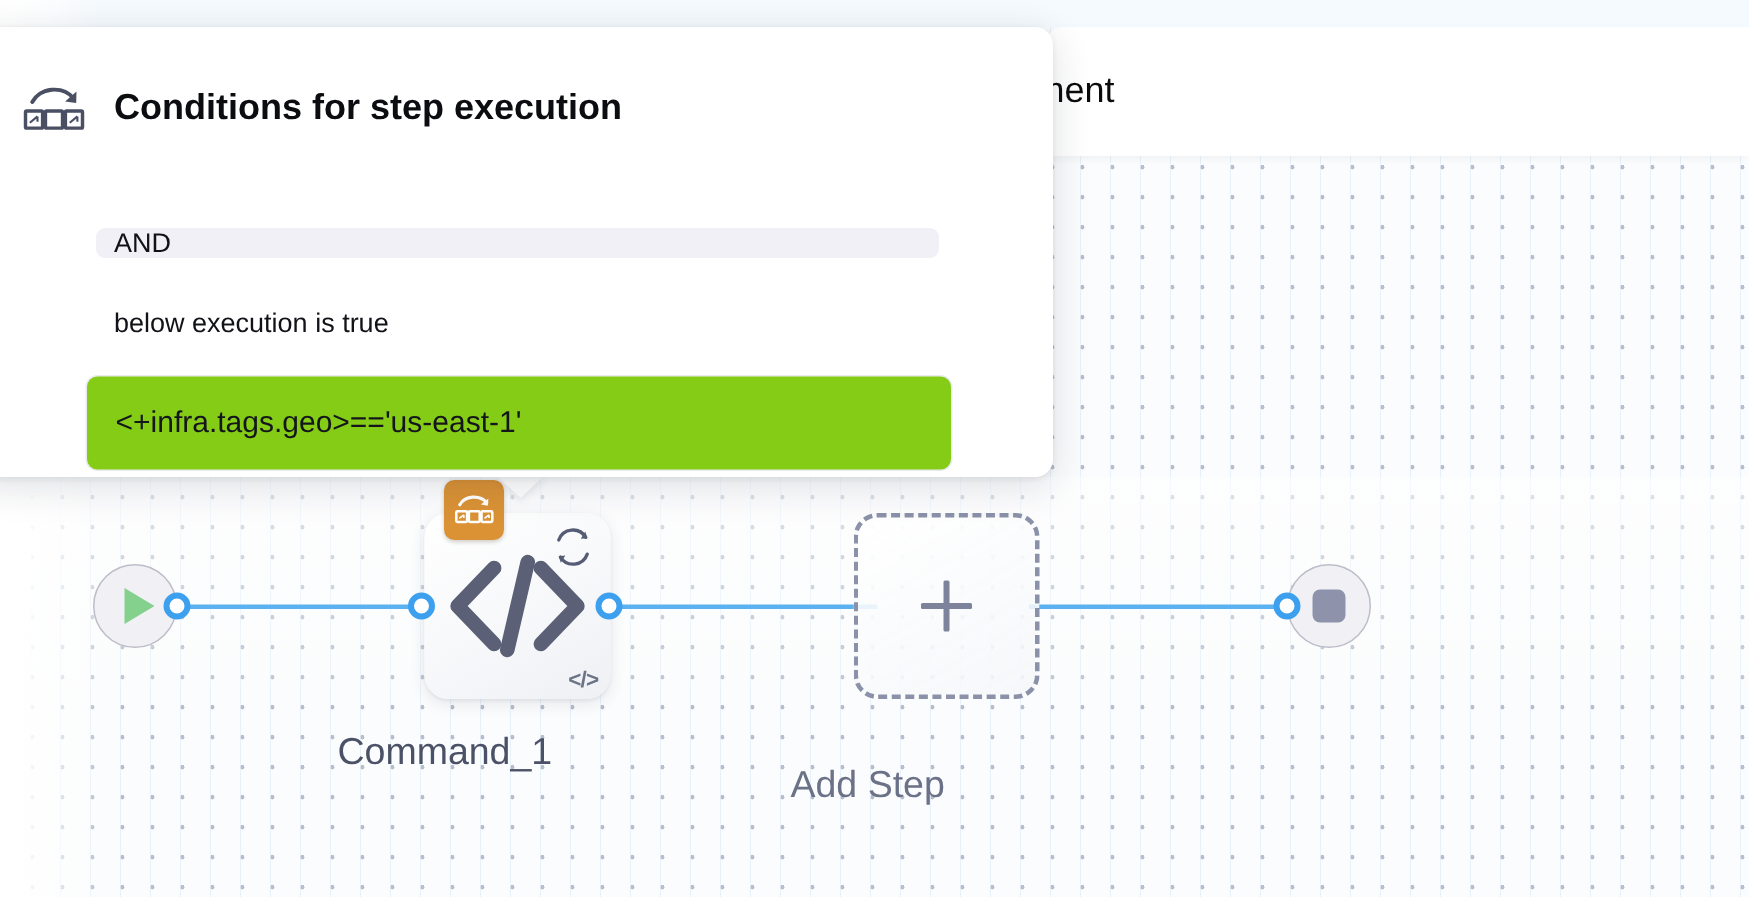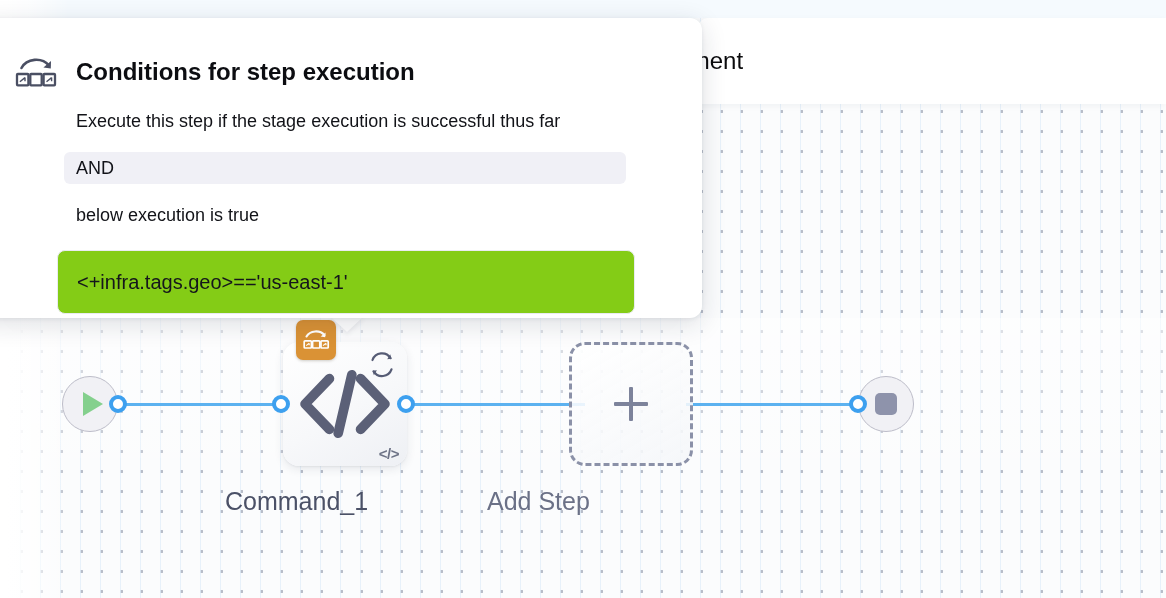--- a/index.html
+++ b/index.html
@@ -294,21 +294,21 @@
     white-space: nowrap;
   }
   .pop-line-1 { top: 93px; }
   .pop-line-2 { top: 187px; }
 
   .and-field {
     position: absolute;
     left: 84px;
     top: 134px;
     width: 562px;
-    height: 32px;
+    height: 20px;
     background: #f0f0f6;
     border-radius: 6px;
     display: flex;
     align-items: center;
     padding-left: 12px;
     box-sizing: border-box;
     font-size: 18px;
     color: #111218;
     cursor: pointer;
   }
@@ -394,21 +394,21 @@
   </div>
 
   <div class="port" style="left:272px; top:395px;"></div>
   <div class="port" style="left:397px; top:395px;"></div>
 
   <div class="node-label" style="left:225px; width:240px;">Command_1</div>
 
   <div class="add-step-box">
     <span class="plus-icon"></span>
   </div>
-  <div class="node-label" style="left:487px; width:240px; color:#6b7187;">Add Step</div>
+  <div class="node-label" style="left:527px; width:240px; color:#6b7187;margin-top:22px;">Add Step</div>
 
   <div class="round-node" style="left:858px; top:376px;">
     <span class="stop-sq"></span>
   </div>
   <div class="port" style="left:849px; top:395px;"></div>
 
   <div class="popover-tail"></div>
 
   <div class="popover">
 
@@ -419,21 +419,20 @@
         <rect x="3.0" y="22.0" width="11.4" height="11.4" rx="0.8" fill="none" stroke="#4a4f63" stroke-width="2.3"></rect>
         <rect x="16.3" y="22.0" width="11.4" height="11.4" rx="0.8" fill="none" stroke="#4a4f63" stroke-width="2.3"></rect>
         <rect x="29.6" y="22.0" width="11.4" height="11.4" rx="0.8" fill="none" stroke="#4a4f63" stroke-width="2.3"></rect>
         <path d="M5.9 29.8 L11.0 25.6 M11.0 25.6 L11.0 29.2" stroke="#4a4f63" stroke-width="1.4" fill="none"></path>
         <path d="M32.5 29.8 L37.6 25.6 M37.6 25.6 L37.6 29.2" stroke="#4a4f63" stroke-width="1.4" fill="none"></path>
       </svg>
     </span>
 
     <div class="pop-title">Conditions for step execution</div>
 
-    <div class="pop-line pop-line-1">Execute this step if the stage execution is successful thus far</div>
 
     <div class="and-field">AND</div>
 
     <div class="pop-line pop-line-2">below execution is true</div>
 
     <div class="expr-field">&lt;+infra.tags.geo&gt;=='us-east-1'</div>
 
   </div>
 
 </div>

